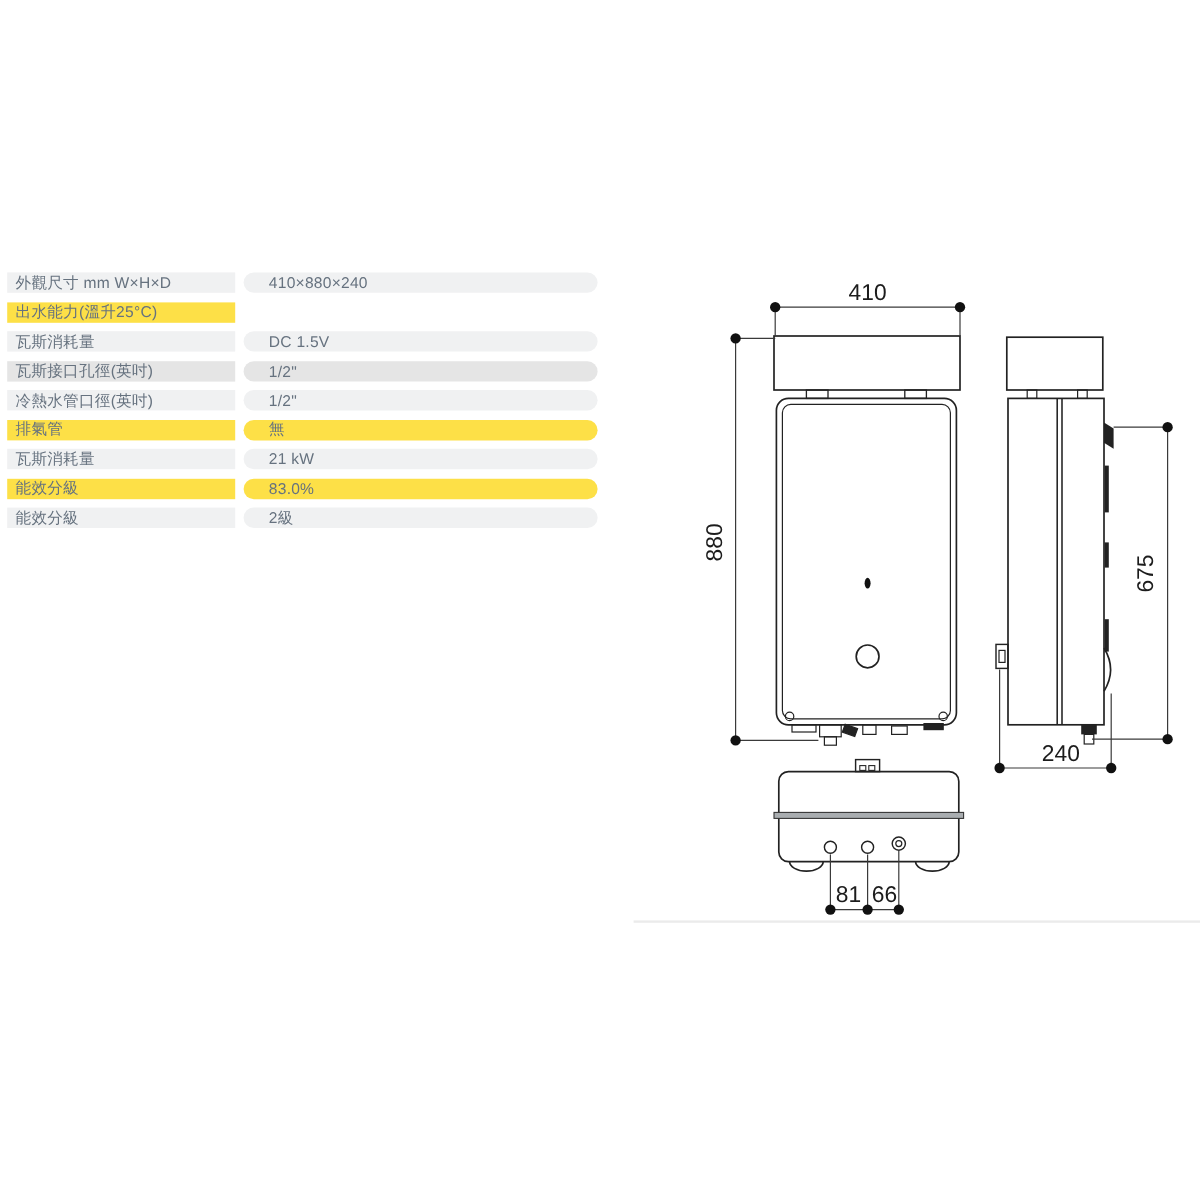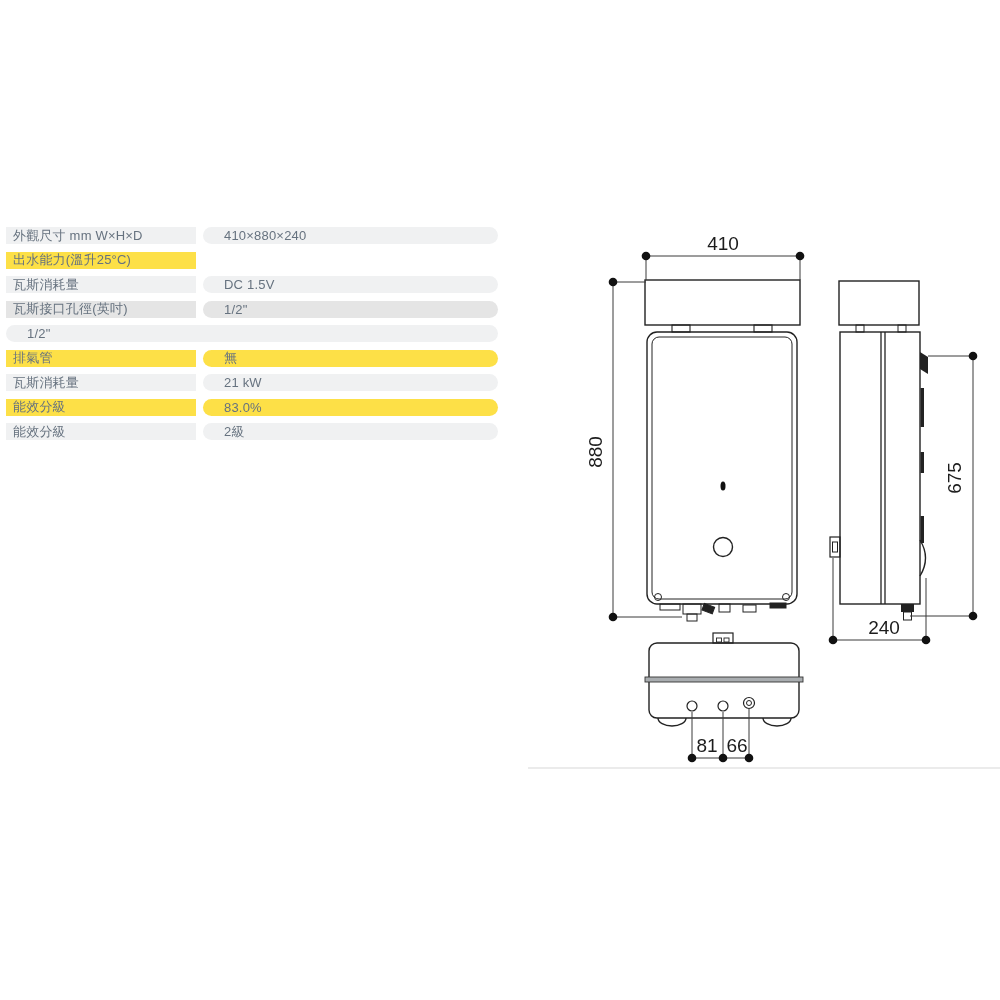--- a/index.html
+++ b/index.html
@@ -40,20 +40,21 @@
   </div>
   <div class="spec-row row-gray">
     <div class="cell cell-label">瓦斯消耗量</div>
     <div class="cell cell-value">DC 1.5V</div>
   </div>
   <div class="spec-row row-hl">
     <div class="cell cell-label">瓦斯接口孔徑(英吋)</div>
     <div class="cell cell-value">1/2"</div>
   </div>
   <div class="spec-row row-gray">
+    <div class="cell cell-label">冷熱水管口徑(英吋)</div>
     <div class="cell cell-value">1/2"</div>
   </div>
   <div class="spec-row row-white">
     <div class="cell cell-label">排氣管</div>
     <div class="cell cell-value">無</div>
   </div>
   <div class="spec-row row-gray">
     <div class="cell cell-label">瓦斯消耗量</div>
     <div class="cell cell-value">21 kW</div>
   </div>

